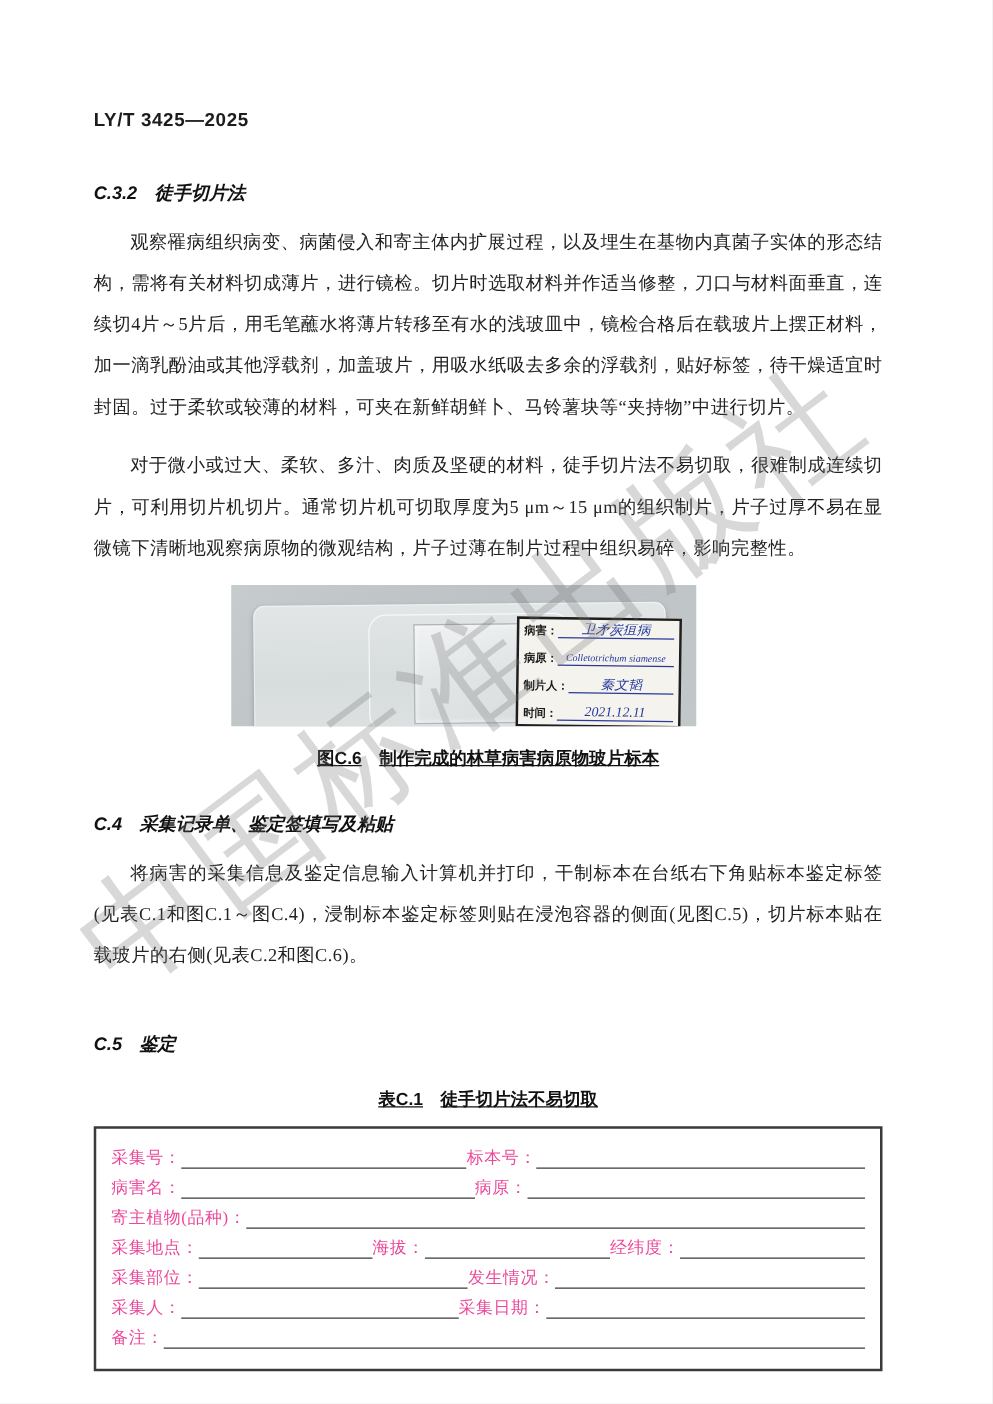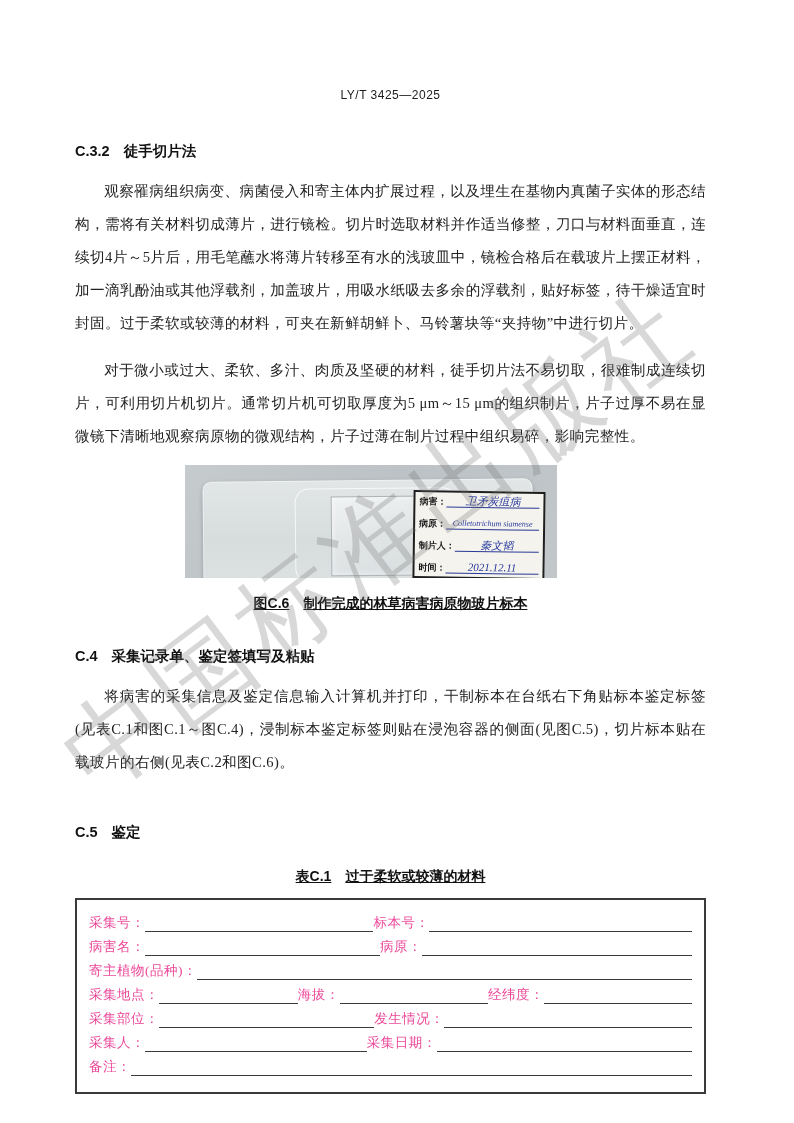--- a/index.html
+++ b/index.html
@@ -4,25 +4,25 @@
 <style>
   html,body{margin:0;padding:0;background:#e9e9e9;}
   .page{
     position:relative;width:794px;height:1123px;background:#ffffff;
     overflow:hidden;margin:0 auto;
     font-family:"Liberation Serif","DejaVu Serif",serif;color:#1c1c1c;
   }
   .content{position:absolute;left:75px;top:0;width:631px;}
   .std-number{
     margin-top:88px;font-family:"Liberation Sans","DejaVu Sans",sans-serif;
-    font-weight:normal;font-size:12px;letter-spacing:0.5px;text-align:center;
+    font-weight:bold;font-size:15px;letter-spacing:0.5px;
   }
   h3.sec{
     margin:26px 0 0 0;font-family:"Liberation Sans","DejaVu Sans",sans-serif;
-    font-weight:bold;font-size:14.5px;color:#111;
+    font-weight:bold;font-size:14.5px;color:#111;font-style:italic;
   }
   h3.sec .sec-num{margin-right:14px;}
   p.body-para{
     margin:14px 0 0 0;font-size:14.6px;line-height:33px;
     text-align:justify;text-indent:2em;letter-spacing:0.4px;color:#222;
   }
   
   .photo{
     position:relative;margin:12px 0 0 110px;width:372px;height:113px;
     background:linear-gradient(135deg,#c6cbcd 0%,#bcc2c5 45%,#c2c8ca 100%);
@@ -135,21 +135,21 @@
     <h3 class="sec" style="margin-top:34px;">
       <span class="sec-num">C.4</span><span>采集记录单、鉴定签填写及粘贴</span>
     </h3>
     <p class="body-para">将病害的采集信息及鉴定信息输入计算机并打印，干制标本在台纸右下角贴标本鉴定标签(见表C.1和图C.1～图C.4)，浸制标本鉴定标签则贴在浸泡容器的侧面(见图C.5)，切片标本贴在载玻片的右侧(见表C.2和图C.6)。</p>
 
     <h3 class="sec" style="margin-top:44px;">
       <span class="sec-num">C.5</span><span>鉴定</span>
     </h3>
 
     <div class="tbl-caption">
-      <span class="cap-num">表C.1</span><span>过于柔软或较薄的材料</span>
+      <span class="cap-num">表C.1</span><span>徒手切片法不易切取</span>
     </div>
 
     <div class="form-table">
         <div class="form-row">
           <span class="form-label">采集号：</span>
           <span class="form-line" style="flex-grow: 1;"></span>
           <span class="form-label">标本号：</span>
           <span class="form-line" style="flex-grow: 1.15;"></span>
         </div>
         <div class="form-row">

